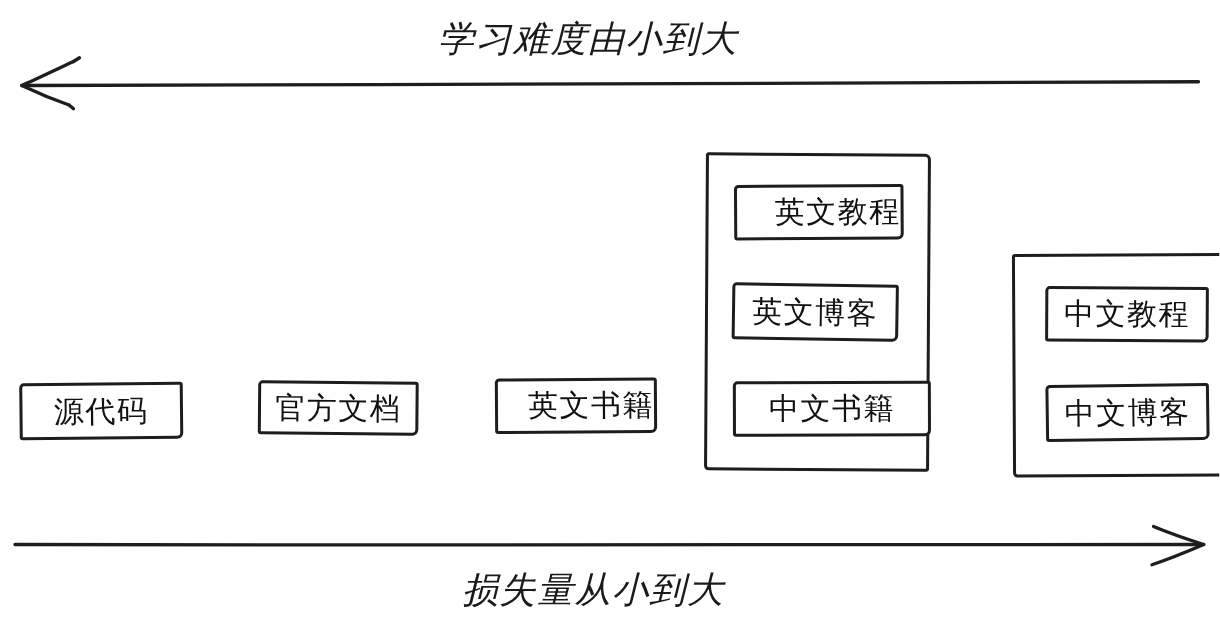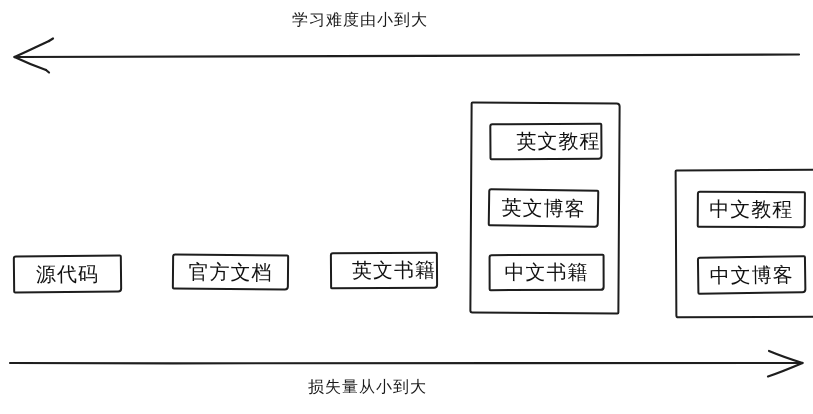--- a/index.html
+++ b/index.html
@@ -10,24 +10,25 @@
   .canvas {
     position: relative;
     width: 813px;
     height: 414px;
     background: #ffffff;
     font-family: "Liberation Sans", "DejaVu Sans", sans-serif;
     overflow: hidden;
   }
   .axis-label {
     position: absolute;
-    font-size: 16px;
+    font-size: 24px;
     color: #1a1a1a;
     letter-spacing: 1px;
     white-space: nowrap;
+    font-style: italic;
   }
   .axis-label.top  { left: 292px; top: 10px; }
   .axis-label.bottom { left: 308px; top: 377px; text-align: right; }
   .arrows {
     position: absolute;
     left: 0; top: 0;
     width: 813px; height: 414px;
     pointer-events: none;
   }
   .node {
@@ -47,28 +48,28 @@
     position: absolute;
     border: 2px solid #1d1d1d;
     background: #ffffff;
     box-sizing: border-box;
     border-radius: 2px 4px 2px 3px;
   }
   .group .node { position: absolute; }
 
   
   #box-source-code   { left: 13px;  top: 255px; width: 109px; height: 38px; transform: rotate(-0.6deg); }
-  #box-official-docs { left: 172px; top: 254px; width: 117px; height: 36px; transform: rotate(0.5deg); }
+  #box-official-docs { left: 172px; top: 254px; width: 107px; height: 36px; transform: rotate(0.5deg); }
   #box-english-books { left: 330px; top: 252px; width: 108px; height: 37px; transform: rotate(-0.4deg); justify-content: flex-end; }
 
   
   #group-english { left: 470px; top: 102px; width: 150px; height: 212px; transform: rotate(0.35deg); }
   #group-english .n0 { left: 17px; top: 19px;  width: 113px; height: 37px; transform: rotate(-0.7deg); justify-content: flex-end; }
   #group-english .n1 { left: 16px; top: 85px;  width: 111px; height: 38px; transform: rotate(0.5deg); }
-  #group-english .n2 { left: 17px; top: 150px; width: 116px; height: 37px; transform: rotate(-0.5deg); }
+  #group-english .n2 { left: 17px; top: 150px; width: 132px; height: 37px; transform: rotate(-0.5deg); }
 
   
   #group-chinese { left: 675px; top: 169px; width: 149px; height: 149px; transform: rotate(-0.3deg); }
   #group-chinese .n0 { left: 20px; top: 20px; width: 109px; height: 37px; transform: rotate(0.6deg); }
   #group-chinese .n1 { left: 20px; top: 85px; width: 109px; height: 38px; transform: rotate(-0.5deg); }
 </style>
 </head>
 <body>
 
 <div class="canvas">

